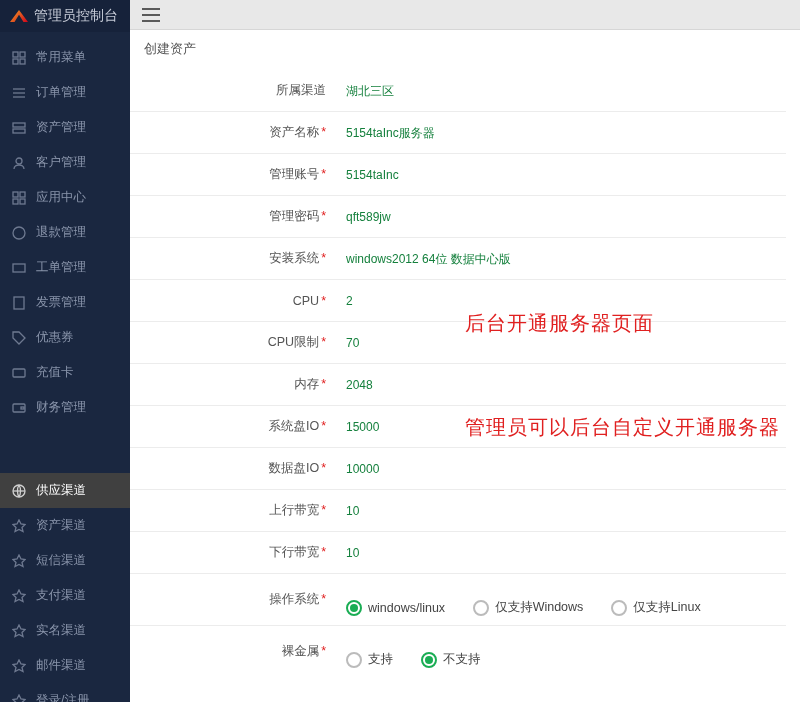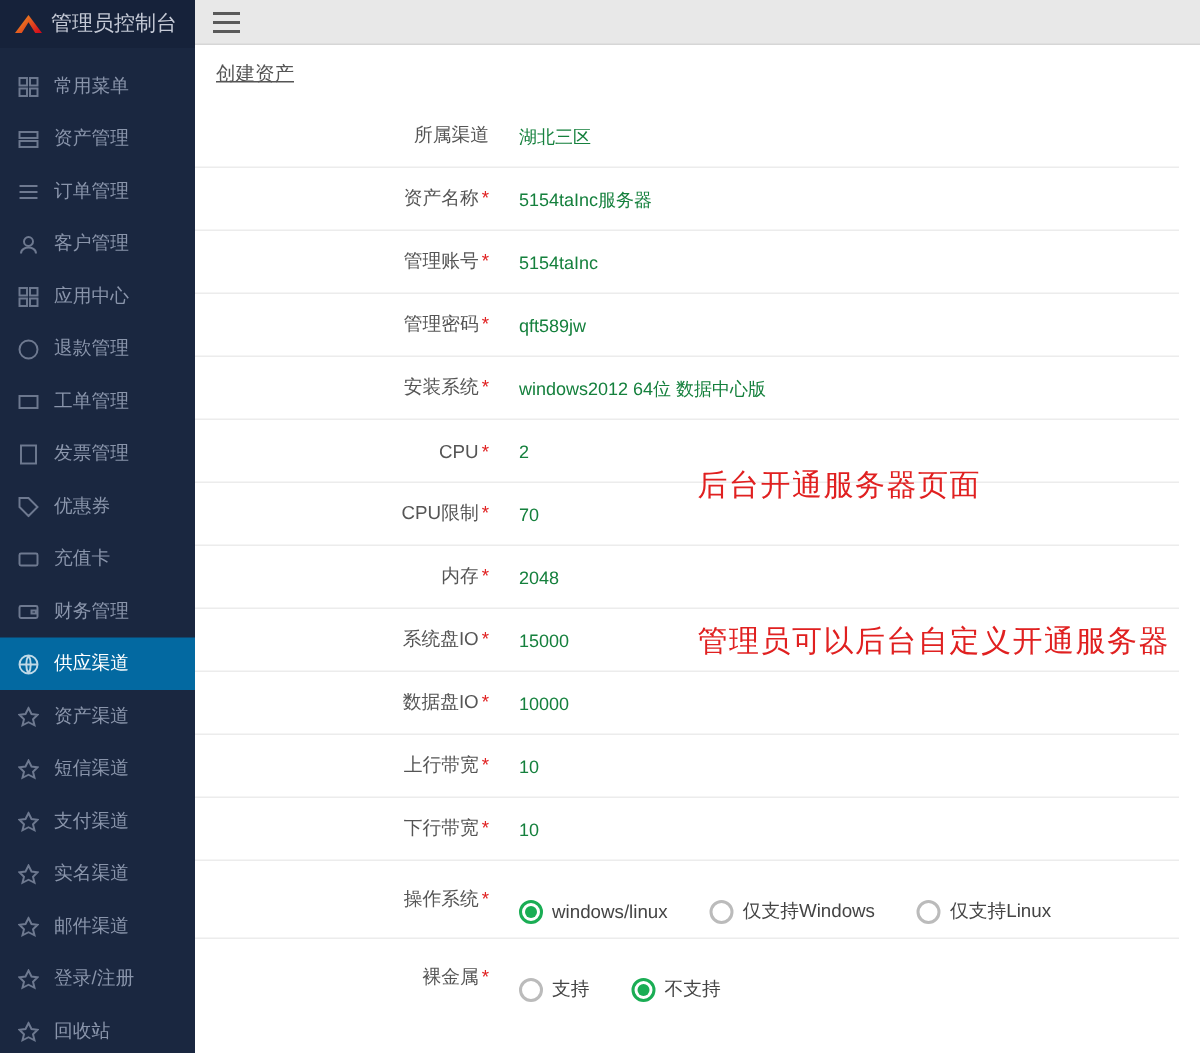--- a/index.html
+++ b/index.html
@@ -3,28 +3,28 @@
 <meta charset="utf-8">
 <style>
 * { margin: 0; padding: 0; box-sizing: border-box; }
 body { font-family: "Microsoft YaHei", Arial, sans-serif; font-size: 13px; background: #f5f5f5; width: 800px; height: 702px; overflow: hidden; }
 .app { display: flex; height: 702px; }
 .sidebar { width: 130px; background: #1a2740; color: #8a95ab; flex-shrink: 0; overflow-y: auto; }
 .sidebar-header { background: #16223a; color: #c5cad6; padding: 7px 10px; font-size: 14px; font-weight: 500; display: flex; align-items: center; gap: 6px; }
 .logo { width: 18px; height: 12px; background: linear-gradient(135deg,#f5a623,#d0021b); clip-path: polygon(0 100%, 50% 0, 100% 100%, 75% 100%, 50% 40%, 25% 100%); display: inline-block; }
 .nav { list-style: none; padding-top: 8px; }
 .nav li { padding: 9px 10px 9px 12px; display: flex; align-items: center; gap: 10px; cursor: pointer; font-size: 12.5px; color: #8a95ab; }
-.nav li.active { background: #0369a1; color: #fff; }
+.nav li.active { background: #404040; color: #fff; margin-top: 48px; }
 .nav li .icon { width: 14px; display: inline-flex; justify-content: center; opacity: 0.75; }
 .main { flex: 1; display: flex; flex-direction: column; background: #fff; min-width: 0; }
 .topbar { height: 30px; background: #e8e8e8; border-bottom: 1px solid #d6d6d6; display: flex; align-items: center; padding: 0 12px; }
 .hamburger { width: 18px; height: 14px; display: flex; flex-direction: column; justify-content: space-between; cursor: pointer; }
 .hamburger span { height: 2px; background: #5a5a5a; }
 .content { flex: 1; overflow-y: auto; padding: 0; position: relative; }
-.page-title { padding: 10px 14px 12px; font-size: 13px; color: #555; text-decoration: underline; }
+.page-title { padding: 10px 14px 12px; font-size: 13px; color: #555; }
 .form { padding: 0 14px 20px 0; }
 .form-row { display: flex; align-items: center; border-bottom: 1px solid #ececec; min-height: 42px; }
 .form-row.no-border { border-bottom: none; }
 .label { width: 210px; text-align: right; padding-right: 14px; color: #555; font-size: 12.5px; }
 .req { color: #e02020; margin-left: 2px; }
 .value { flex: 1; padding: 9px 6px; }
 .value input[type=text] { border: none; background: transparent; width: 100%; font-size: 12px; color: #15803d; outline: none; }
 .radio-group { display: flex; gap: 28px; align-items: center; }
 .radio-item { display: flex; align-items: center; gap: 6px; cursor: pointer; color: #444; font-size: 12.5px; margin-top: 16px; }
 .radio { width: 16px; height: 16px; border: 2px solid #bbb; border-radius: 50%; display: inline-flex; align-items: center; justify-content: center; }
@@ -52,35 +52,35 @@
               <rect x="8" y="1" width="5" height="5"></rect>
               <rect x="1" y="8" width="5" height="5"></rect>
               <rect x="8" y="8" width="5" height="5"></rect>
             </svg>
           </span>
           <span>常用菜单</span>
         </li>
         <li>
           <span class="icon">
             <svg width="14" height="14" viewBox="0 0 14 14" fill="none" stroke="currentColor" stroke-width="1.3">
-              <rect x="1" y="2" width="12" height="4"></rect>
-              <rect x="1" y="8" width="12" height="4"></rect>
-            </svg>
-          </span>
-          <span>资产管理</span>
-        </li>
-        <li>
-          <span class="icon">
-            <svg width="14" height="14" viewBox="0 0 14 14" fill="none" stroke="currentColor" stroke-width="1.3">
               <line x1="1" y1="3" x2="13" y2="3"></line>
               <line x1="1" y1="7" x2="13" y2="7"></line>
               <line x1="1" y1="11" x2="13" y2="11"></line>
             </svg>
           </span>
           <span>订单管理</span>
+        </li>
+        <li>
+          <span class="icon">
+            <svg width="14" height="14" viewBox="0 0 14 14" fill="none" stroke="currentColor" stroke-width="1.3">
+              <rect x="1" y="2" width="12" height="4"></rect>
+              <rect x="1" y="8" width="12" height="4"></rect>
+            </svg>
+          </span>
+          <span>资产管理</span>
         </li>
         <li>
           <span class="icon">
             <svg width="14" height="14" viewBox="0 0 14 14" fill="none" stroke="currentColor" stroke-width="1.3">
               <circle cx="7" cy="5" r="3"></circle>
               <path d="M2 13c0-3 3-4 5-4s5 1 5 4"></path>
             </svg>
           </span>
           <span>客户管理</span>
         </li>

